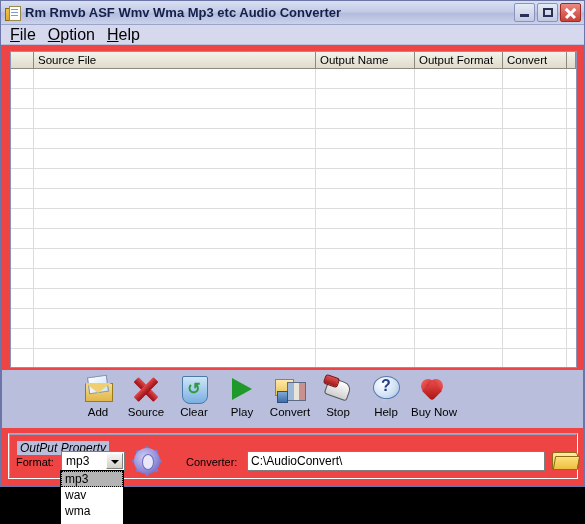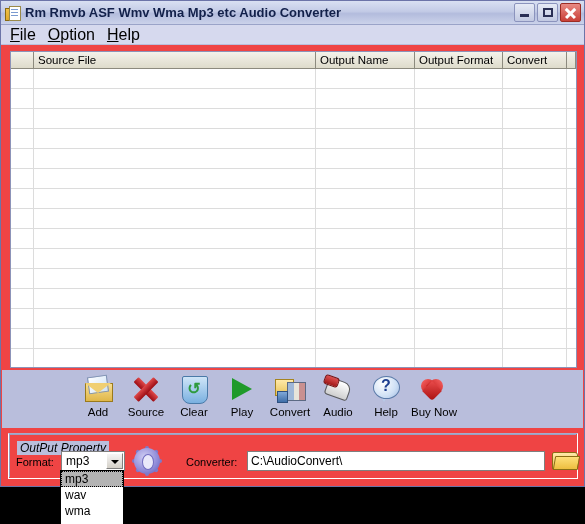--- a/index.html
+++ b/index.html
@@ -580,21 +580,21 @@
         <span class="ic-conv-blue"></span>
       </div>
       <div class="tool-label">Convert</div>
     </div>
 
     <div class="tool-btn">
       <div class="tool-icon">
         <span class="ic-stop-hand"></span>
         <span class="ic-stop-cuff"></span>
       </div>
-      <div class="tool-label">Audio</div>
+      <div class="tool-label">Stop</div>
     </div>
 
     <div class="tool-btn">
       <div class="tool-icon">
         <span class="ic-help-tail"></span>
         <span class="ic-help-bub"></span>
         <span class="ic-help-q">?</span>
       </div>
       <div class="tool-label">Help</div>
     </div>

